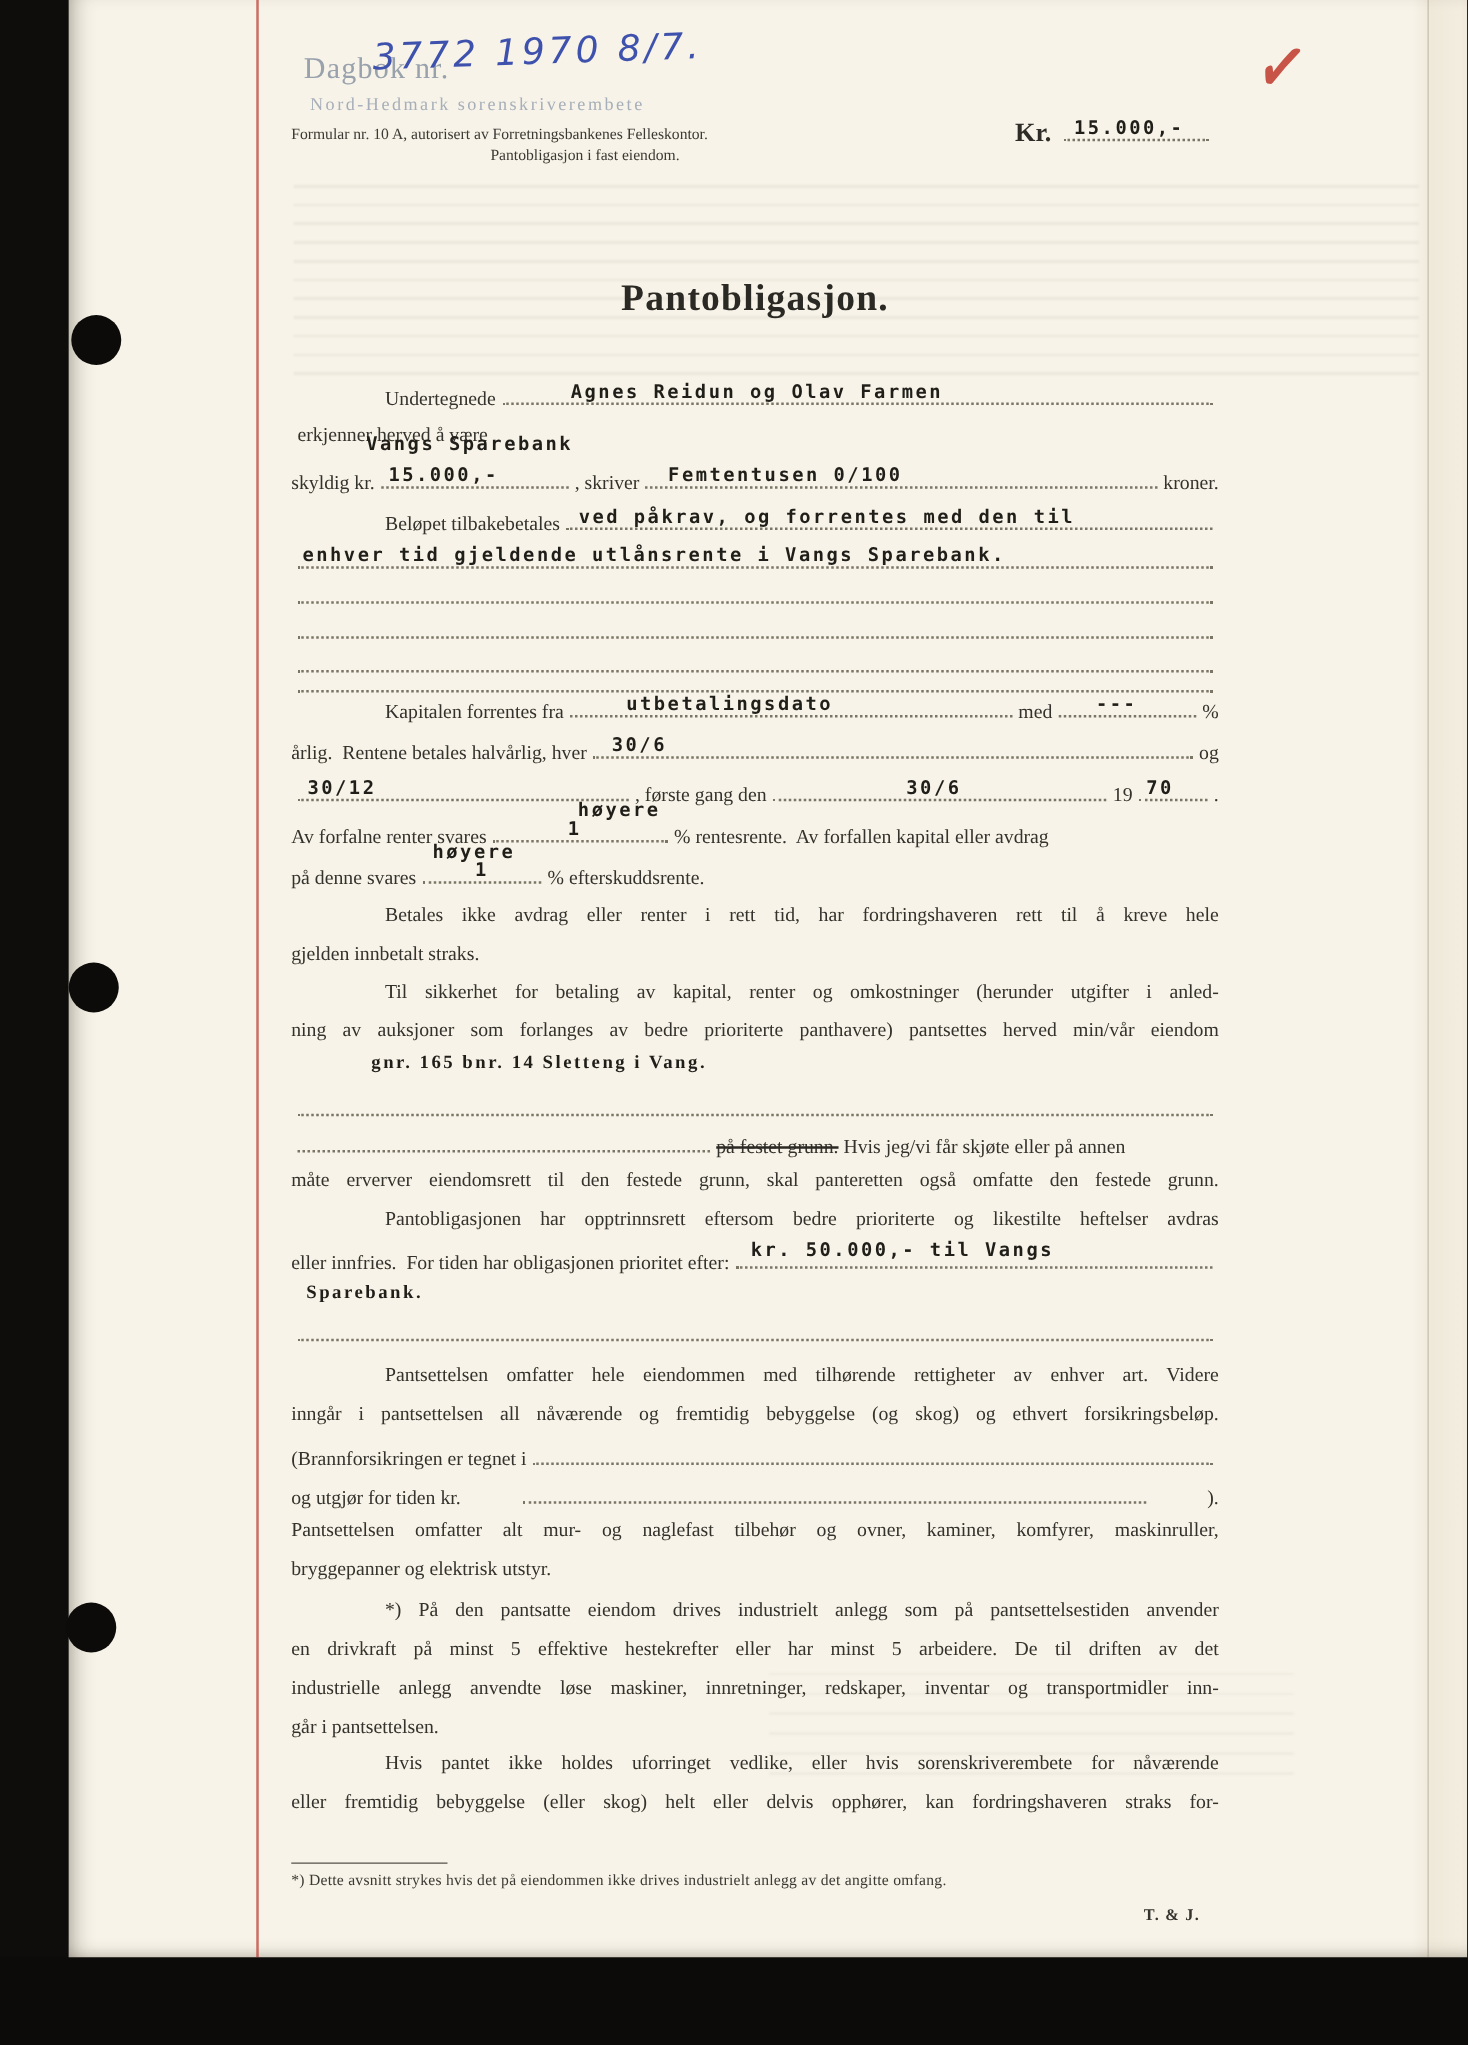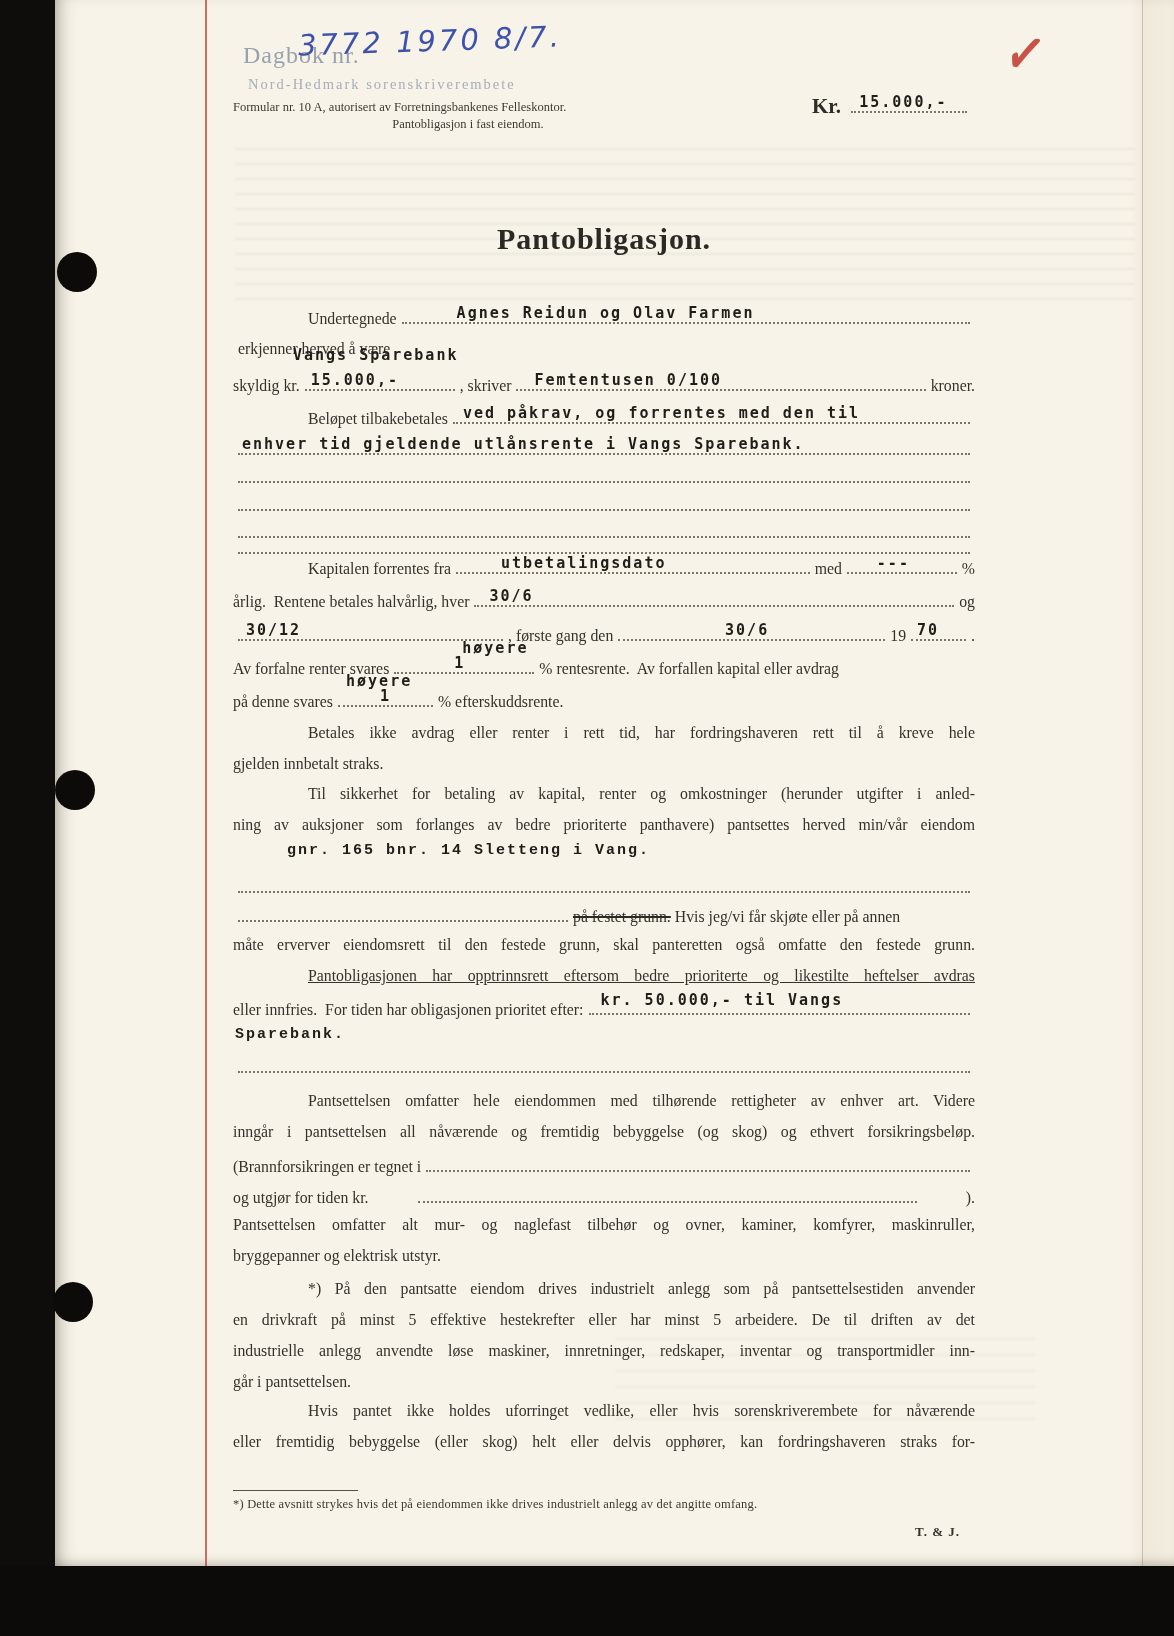--- a/index.html
+++ b/index.html
@@ -52,21 +52,21 @@
   .row { position:absolute; left:178px; width:742px; height:26px; display:flex; align-items:baseline; font-size:15.8px; color:#34322c; white-space:nowrap; }
   .jrow { position:absolute; left:178px; width:742px; font-size:15.8px; color:#34322c; text-align:justify; text-align-last:justify; line-height:1.25; }
   .jrow.last { text-align:left; text-align-last:left; }
   .p { white-space:pre; }
   .ind { padding-left:75px; }
 
   .fill { position:relative; flex:1 1 auto; height:18px; min-width:0; border-bottom:2px dotted rgba(100,94,78,.85); margin:0 5px; }
   .typed { font-family:"DejaVu Sans Mono","Liberation Mono",monospace; font-weight:bold; font-size:15px; letter-spacing:2px; color:#201e19; white-space:nowrap; }
   .fill .typed { position:absolute; bottom:0; }
   .fill .above { position:absolute; bottom:15px; }
-  .typed-line { position:absolute; left:180px; font-family:Liberation Mono, monospace; font-weight:bold; font-size:15px; letter-spacing:2px; color:#201e19; white-space:nowrap; }
+  .typed-line { position:absolute; left:190px; font-family:Liberation Serif, serif; font-weight:bold; font-size:15px; letter-spacing:2px; color:#201e19; white-space:nowrap; }
   .struck { text-decoration:line-through; text-decoration-thickness:2px; text-decoration-color:#2c2a25; }
 
   .foot-rule { position:absolute; left:178px; top:1490px; width:125px; height:1px; background:#55524a; }
   .footnote { position:absolute; left:178px; top:1497px; width:742px; font-size:12.5px; color:#3b3933; letter-spacing:.2px; }
   .printer-mark { position:absolute; left:860px; top:1524px; font-size:13px; font-weight:bold; color:#34322c; letter-spacing:1px; }
 </style>
 </head>
 <body>
 
 <div class="scan">
@@ -209,21 +209,21 @@
         <span class="fill"></span>
       </div>
 
     <div class="row" style="top:904px;">
       <span class="fill" style="flex:0 0 330px;"></span>
       <span class="p struck">på festet grunn.</span>
       <span class="p"> Hvis jeg/vi får skjøte eller på annen</span>
     </div>
     <div class="jrow" style="top:935px;">måte erverver eiendomsrett til den festede grunn, skal panteretten også omfatte den festede grunn.</div>
 
-    <div class="jrow ind" style="top:966px;text-decoration:underline;">Pantobligasjonen har opptrinnsrett eftersom bedre prioriterte og likestilte heftelser avdras</div>
+    <div class="jrow ind" style="top:966px;">Pantobligasjonen har opptrinnsrett eftersom bedre prioriterte og likestilte heftelser avdras</div>
     <div class="row" style="top:997px;">
       <span class="p">eller innfries.  For tiden har obligasjonen prioritet efter:</span>
       <span class="fill">
         <span class="typed" style="left:12px; bottom:4px;">kr. 50.000,- til Vangs</span>
       </span>
     </div>
     <div class="typed-line" style="top:1026px;">Sparebank.</div>
 
     <div class="row" style="top:1055px;">
         <span class="fill"></span>

